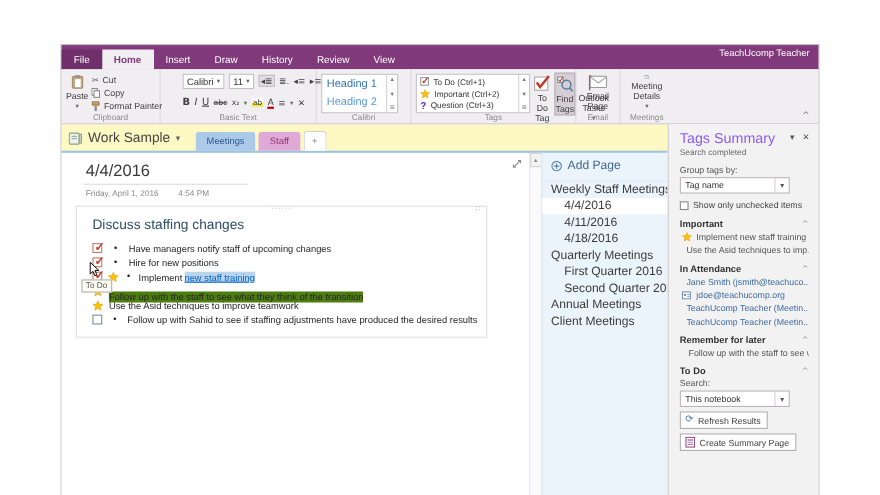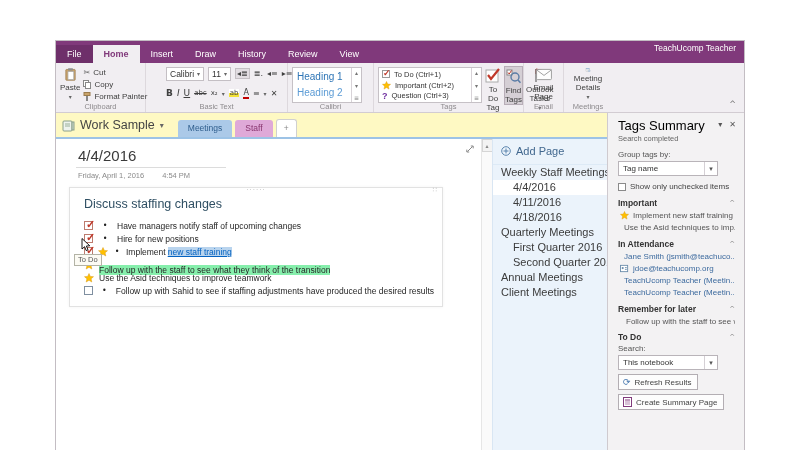--- a/index.html
+++ b/index.html
@@ -63,41 +63,41 @@
   .expand-icon { position: absolute; right: 6px; top: 5px; }
   .note { position: absolute; left: 13px; top: 48px; width: 374px; border: 1px solid #e2e2e2; background: #fff; padding: 7px 8px 9px; box-shadow: 0 0 3px rgba(0,0,0,.05); }
   .note-handle { position: absolute; top: -2px; left: 50%; transform: translateX(-50%); color: #b5b5b5; font-size: 7px; letter-spacing: 1px; }
   .note-handle2 { position: absolute; top: -2px; right: 4px; color: #b5b5b5; font-size: 7px; letter-spacing: 1px; }
   .note-heading { font-size: 12.5px; color: #2f4f63; margin: 2px 0 8px 6px; }
   .nrow { display: flex; align-items: center; gap: 5px; font-size: 8.5px; color: #262626; height: 13px; padding-left: 6px; white-space: nowrap; }
   .ncb { width: 9px; height: 9px; border: 1px solid #bd7b6e; background: #fff; position: relative; flex-shrink: 0; }
   .ncb.checked::after { content: "✓"; position: absolute; left: 1px; top: -4px; color: #c0392b; font-size: 11px; font-weight: bold; }
   .ncb.empty { border-color: #7f8fa0; }
   .nbul { color: #222; font-size: 8px; width: 14px; text-align: center; }
-  .hl-yellow { background: #86efac; margin-top: 11px; }
+  .hl-yellow { background: #4d7c0f; margin-top: 11px; }
   .nlink { color: #0563C1; text-decoration: underline; background: #b9d4ee; }
   .star { flex-shrink: 0; }
   .tooltip { position: absolute; left: 4px; top: 66px; background: #fcfbf4; border: 1px solid #b3b3a6; font-size: 7.5px; color: #555; padding: 0px 3px 1px; z-index: 5; }
   .cursor { position: absolute; left: 11px; top: 50px; z-index: 6; }
 
   
   .vscroll { width: 11px; background: #fafafa; border-left: 1px solid #e6e6e6; flex-shrink: 0; display: flex; flex-direction: column; align-items: center; }
   .vscroll .arrowbox { width: 11px; height: 13px; border: 1px solid #d5d5d5; background: #f3f3f3; font-size: 6px; color: #888; text-align: center; line-height: 12px; }
 
   
   .page-panel { width: 115px; background: #ebf3fb; border-left: 1px solid #d9e6f3; flex-shrink: 0; font-size: 11px; color: #3b3b3b; display: flex; flex-direction: column; }
   .addpage { display: flex; align-items: center; gap: 5px; padding: 6px 8px 7px; color: #41678e; border-bottom: 1px solid #ddeaf6; }
   .plist { }
   .prow { height: 15px; line-height: 15px; padding-left: 8px; white-space: nowrap; overflow: hidden; }
   .prow.child { padding-left: 20px; }
   .prow.selected { background: #fff; }
 
   
   .tags-pane { width: 137px; background: #f3f2f3; border-left: 1px solid #cfcacf; flex-shrink: 0; padding: 5px 9px 0 10px; font-size: 8.5px; color: #444; position: relative; overflow: hidden; }
-  .tp-title { font-size: 13px; color: #000000; }
+  .tp-title { font-size: 13px; color: #8b5cf6; }
   .tp-controls { position: absolute; top: 7px; right: 8px; display: flex; gap: 7px; font-size: 8px; color: #555; }
   .tp-status { font-size: 7.5px; color: #666; margin-top: 1px; }
   .tp-label { font-size: 8px; color: #555; margin-top: 7px; }
   .tp-dd { margin-top: 2px; width: 100px; height: 15px; background: #fff; border: 1px solid #b9b4b9; display: flex; align-items: center; font-size: 8px; color: #333; padding-left: 4px; }
   .tp-dd .ddbtn { margin-left: auto; border-left: 1px solid #d5d0d5; width: 13px; text-align: center; color: #555; font-size: 7px; height: 100%; line-height: 14px; }
   .tp-cbrow { display: flex; align-items: center; gap: 4px; margin-top: 6px; font-size: 8px; color: #444; }
   .tp-cb { width: 8px; height: 8px; border: 1px solid #8a8a8a; background: #fff; flex-shrink: 0; }
   .tp-sec { display: flex; align-items: center; margin-top: 7px; font-size: 8.5px; font-weight: bold; color: #333; }
   .tp-sec .coll { margin-left: auto; font-size: 7px; color: #888; font-weight: normal; }
   .tp-item { display: flex; align-items: center; gap: 4px; margin-top: 3px; padding-left: 2px; font-size: 8px; color: #555; white-space: nowrap; overflow: hidden; }

